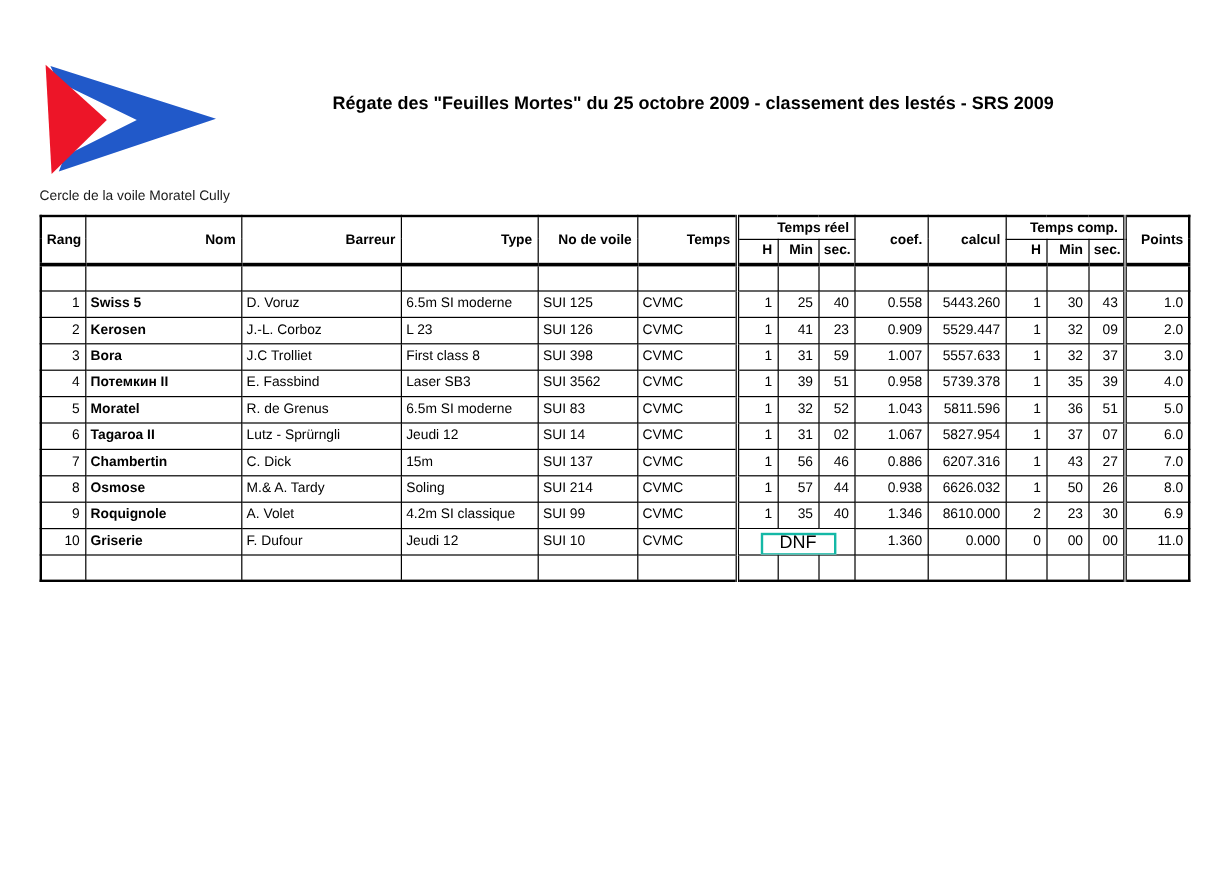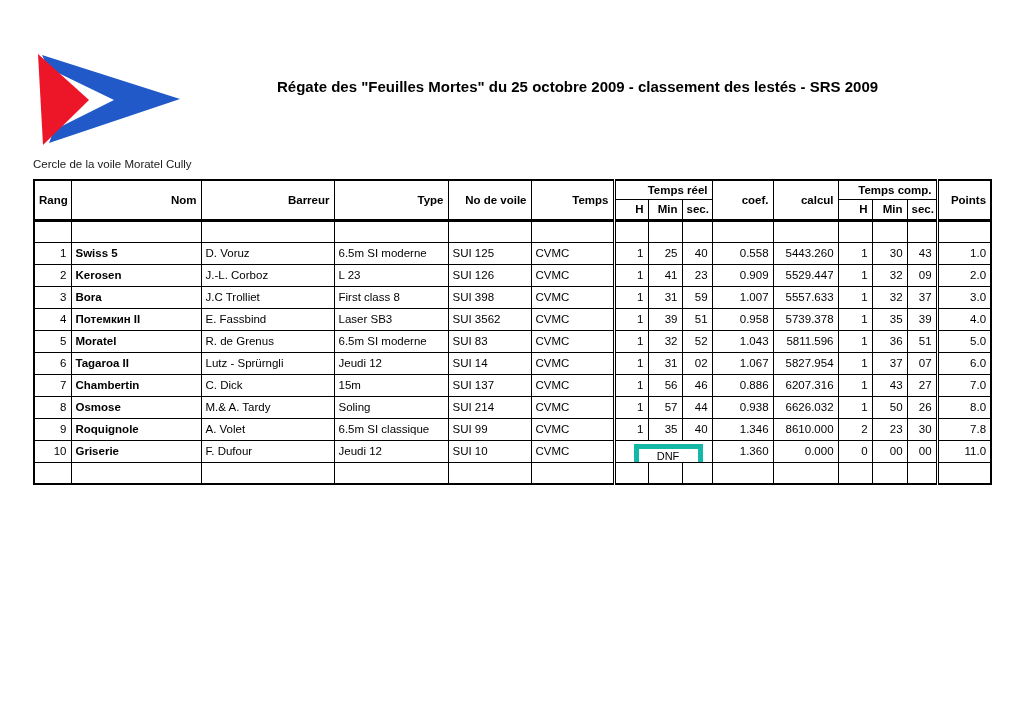--- a/index.html
+++ b/index.html
@@ -43,22 +43,22 @@
   tr.sub-hdr th{height:21px;}
   tr.grp-hdr th{height:19px;}
   tbody td{height:22px;}
   td.al{text-align:left;padding-left:9px;}
   td.c-nom{padding-left:14px;}
   td.ar{text-align:right;padding-right:4px;}
   td.bold{font-weight:bold;}
   td.dnf-cell{position:relative;padding:0;}
   .dnf-box{
     position:absolute;left:18px;top:3px;width:59px;height:15px;
-    border:5px solid #14b8a6;background:#fff;
-    font-size:11px;text-align:center;line-height:14px;
+    border:2px solid #14b8a6;background:#fff;
+    font-size:15px;text-align:center;line-height:14px;
     display:block;
   }
 </style>
 </head>
 <body>
 
 <div class="page">
 
   <svg class="logo" viewBox="0 0 150 95" xmlns="http://www.w3.org/2000/svg">
     <polygon points="7,2 145,46 14,90 19,77 79,47 13,15" fill="#2159c9"></polygon>
@@ -261,32 +261,32 @@
           <td class="ar">6626.032</td>
           <td class="ar">1</td>
           <td class="ar">50</td>
           <td class="ar">26</td>
           <td class="ar dbl">8.0</td>
         </tr>
         <tr>
           <td class="ar">9</td>
           <td class="al bold c-nom">Roquignole</td>
           <td class="al">A. Volet</td>
-          <td class="al">6.5m SI classique</td>
+          <td class="al">4.2m SI classique</td>
           <td class="al">SUI 99</td>
           <td class="al">CVMC</td>
           <td class="ar dbl">1</td>
           <td class="ar">35</td>
           <td class="ar">40</td>
           <td class="ar">1.346</td>
           <td class="ar">8610.000</td>
           <td class="ar">2</td>
           <td class="ar">23</td>
           <td class="ar">30</td>
-          <td class="ar dbl">7.8</td>
+          <td class="ar dbl">6.9</td>
         </tr>
         <tr>
           <td class="ar">10</td>
           <td class="al bold c-nom">Griserie</td>
           <td class="al">F. Dufour</td>
           <td class="al">Jeudi 12</td>
           <td class="al">SUI 10</td>
           <td class="al">CVMC</td>
           <td colspan="3" class="dnf-cell dbl">
             <span class="dnf-box">DNF</span>

